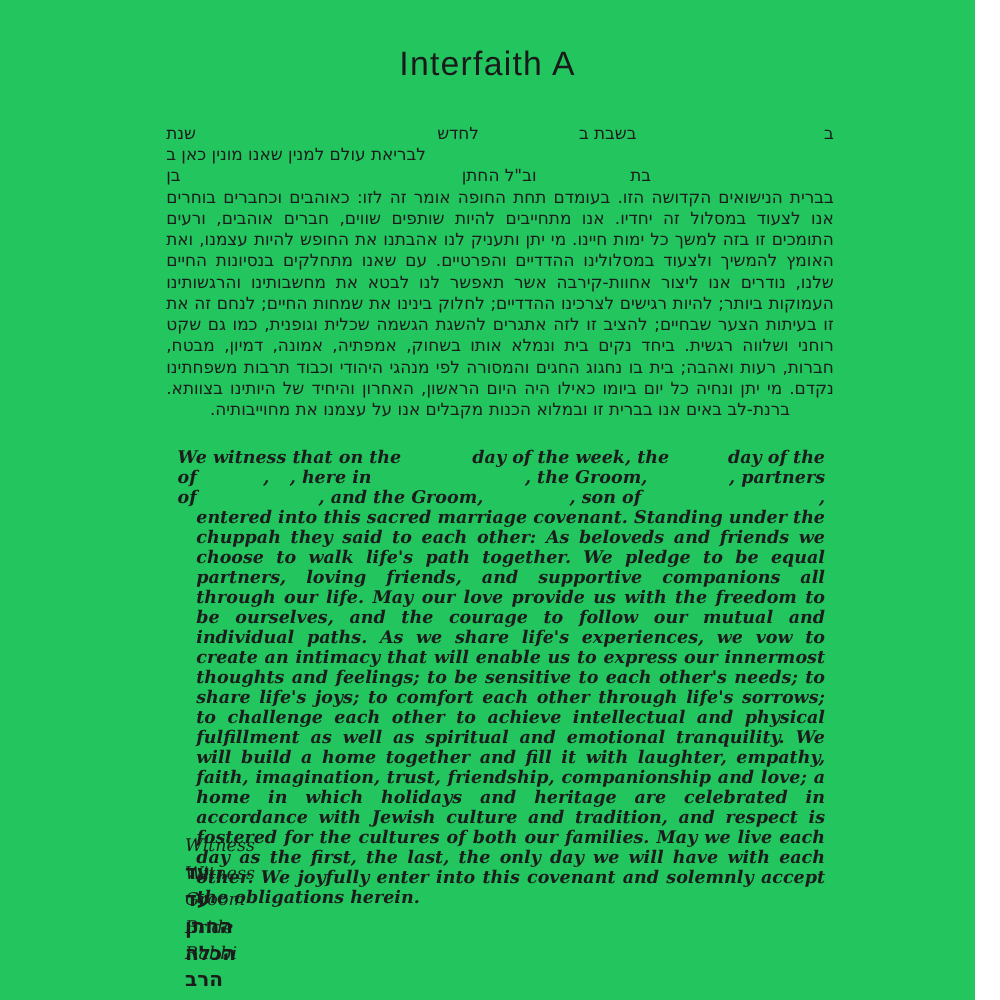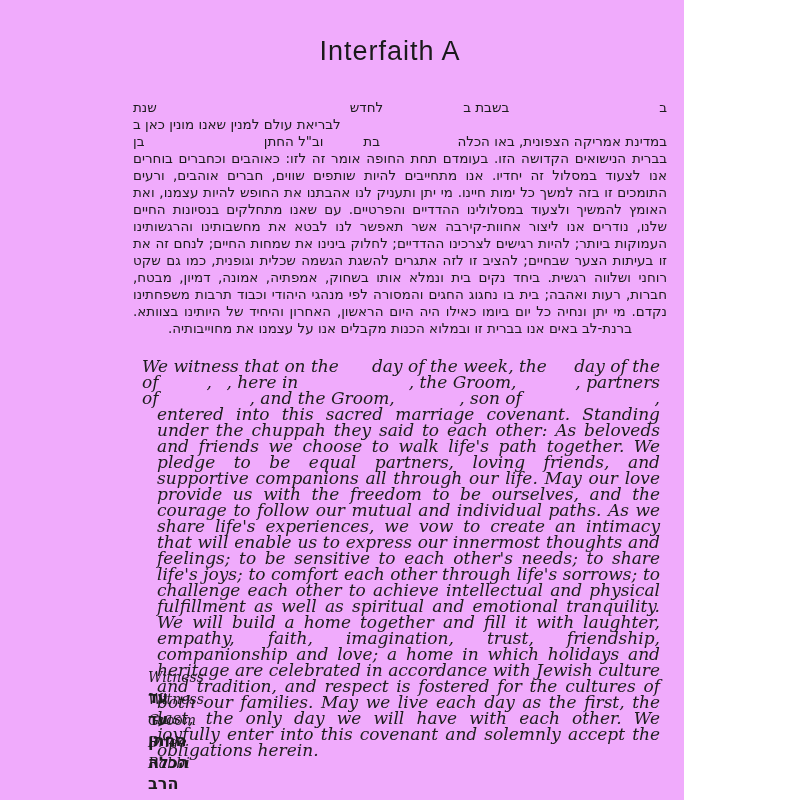--- a/index.html
+++ b/index.html
@@ -1,20 +1,20 @@
 <!DOCTYPE html>
 <html><head>
 <meta charset="utf-8">
 <style>
   html, body { margin: 0; padding: 0; background: #ffffff; }
   .page {
     position: relative;
-    width: 684px;
+    width: 780px;
     height: 800px;
-    background: #f0abfc;
+    background: #22c55e;
     overflow: hidden;
     color: #1c1c1c;
   }
 
   
   .title {
     position: absolute;
     top: 36px;
     left: 0;
     width: 780px;
@@ -52,23 +52,24 @@
   }
 
   
   .english-section {
     position: absolute;
     top: 358px;
     left: 142px;
     width: 518px;
     font-family: "DejaVu Serif", serif;
     font-style: italic;
-    font-size: 17px;
+    font-size: 14px;
     line-height: 16px;
     color: #1c1c1c;
+    font-weight: bold;
   }
   .english-section .fill-row { height: 16px; }
   .eng-paragraph {
     text-align: justify;
     margin-left: 15px;
   }
 
   
   .signatures {
     position: absolute;
@@ -123,21 +124,20 @@
       <span class="blank" style="flex-grow:193"></span>
       <span class="seg">שנת</span>
     </div>
 
     <div class="fill-row">
       <span class="blank" style="flex-grow:35"></span>
       <span class="seg">לבריאת עולם למנין שאנו מונין כאן ב</span>
     </div>
 
     <div class="fill-row">
-      <span class="seg">במדינת אמריקה הצפונית, באו הכלה</span>
       <span class="blank" style="flex-grow:78"></span>
       <span class="seg">בת</span>
       <span class="blank" style="flex-grow:40"></span>
       <span class="seg">וב"ל החתן</span>
       <span class="blank" style="flex-grow:120"></span>
       <span class="seg">בן</span>
     </div>
 
     <div class="heb-paragraph">בברית הנישואים הקדושה הזו.  בעומדם תחת החופה אומר זה לזו:  כאוהבים וכחברים בוחרים אנו לצעוד במסלול זה יחדיו. אנו מתחייבים להיות שותפים שווים, חברים אוהבים, ורעים התומכים זו בזה למשך כל ימות חיינו.  מי יתן ותעניק לנו אהבתנו את החופש להיות עצמנו, ואת האומץ להמשיך ולצעוד במסלולינו ההדדיים והפרטיים. עם שאנו מתחלקים בנסיונות החיים שלנו, נודרים אנו ליצור אחוות-קירבה אשר תאפשר לנו לבטא את מחשבותינו והרגשותינו העמוקות ביותר; להיות רגישים לצרכינו ההדדיים; לחלוק בינינו את שמחות החיים; לנחם זה את זו בעיתות הצער שבחיים; להציב זו לזה אתגרים להשגת הגשמה שכלית וגופנית, כמו גם שקט רוחני ושלווה רגשית.  ביחד נקים בית ונמלא אותו בשחוק, אמפתיה, אמונה, דמיון, מבטח, חברות, רעות ואהבה; בית בו נחגוג החגים והמסורה לפי מנהגי היהודי וכבוד תרבות משפחתינו נקדם. מי יתן ונחיה כל יום ביומו כאילו היה היום הראשון, האחרון והיחיד של היותינו בצוותא. ברנת-לב באים אנו בברית זו ובמלוא הכנות מקבלים אנו על עצמנו את מחוייבותיה.</div>
   </div>

